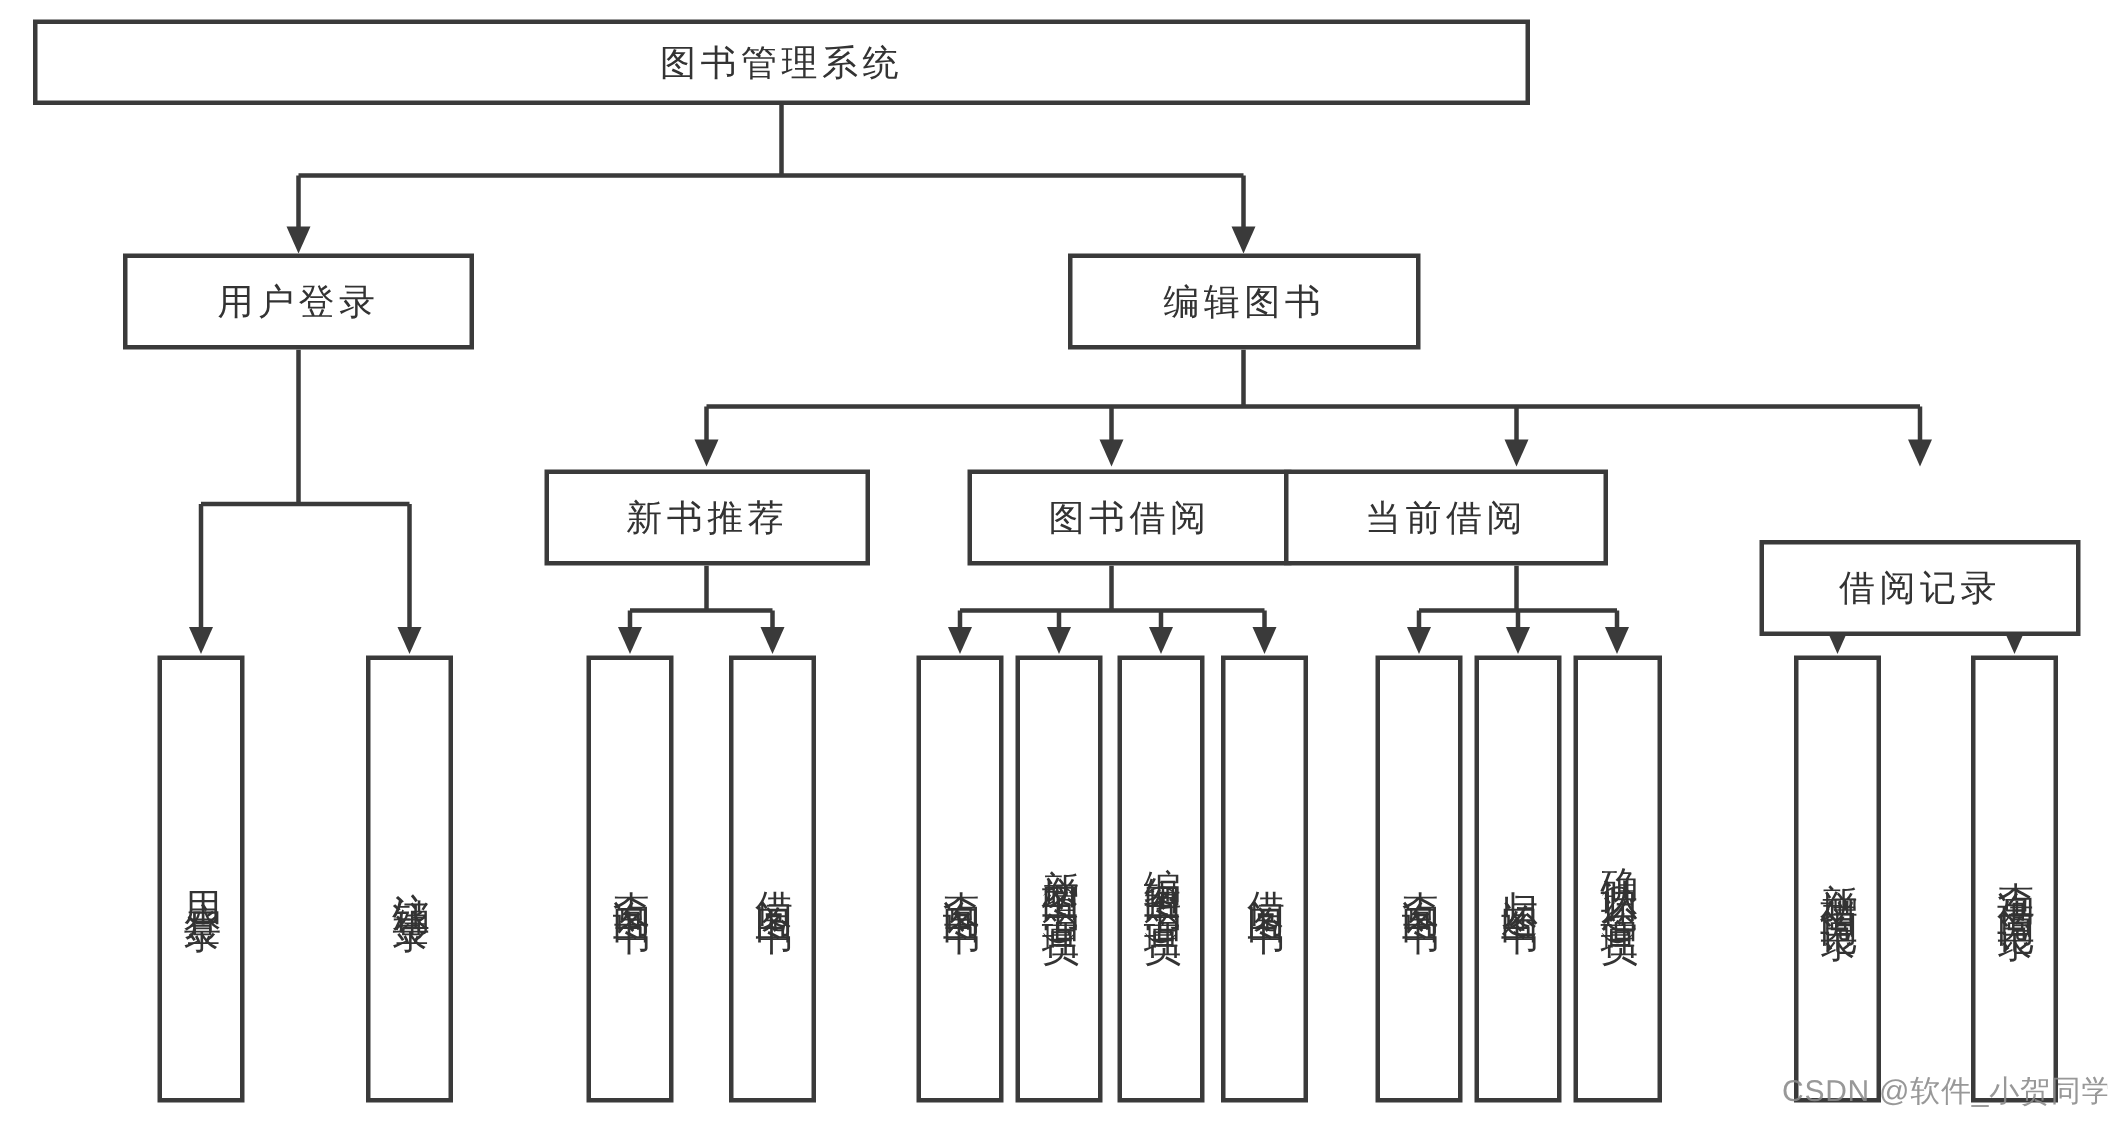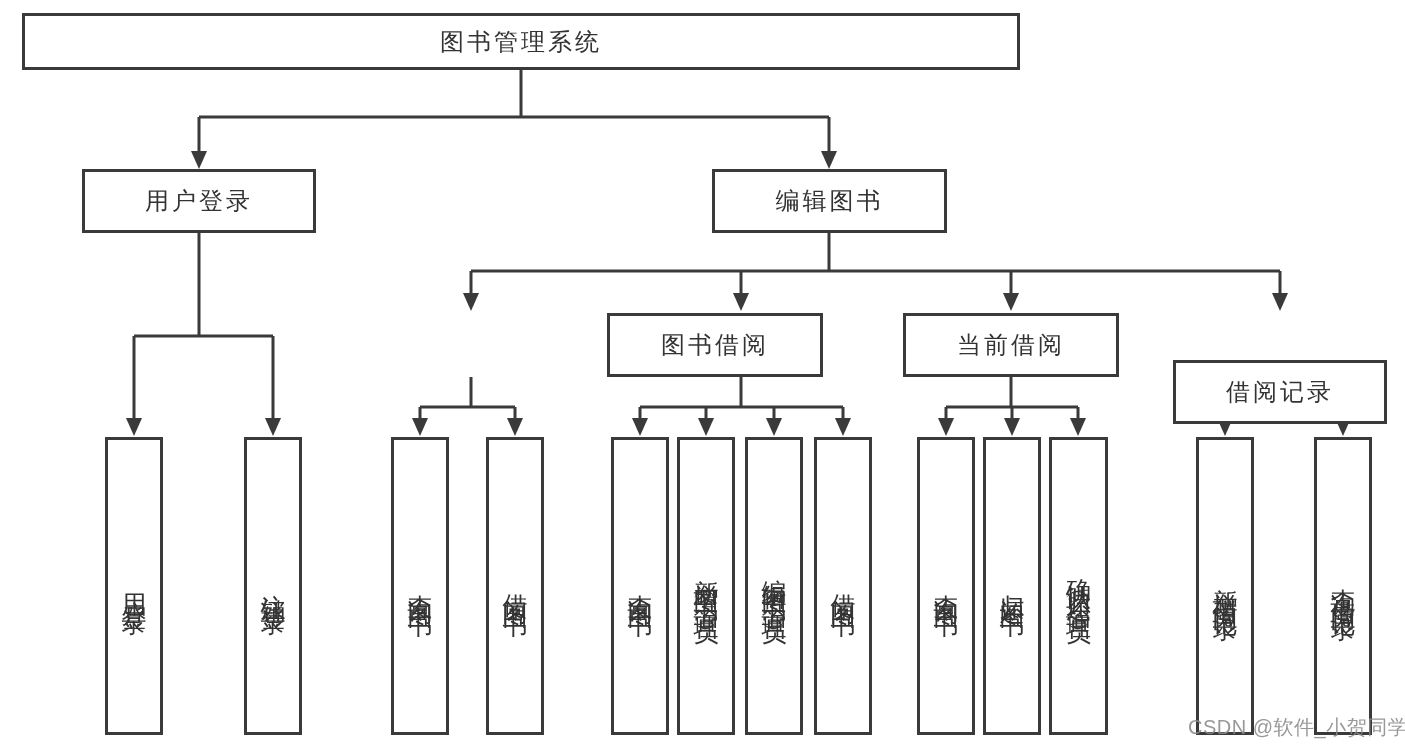--- a/index.html
+++ b/index.html
@@ -46,22 +46,22 @@
     font-size: 25px;
     letter-spacing: 6px;
     line-height: 1;
   }
   .root-box   { left: 22px;  top: 13px;  width: 998px; height: 57px; }
   .l2-box     { top: 169px; height: 64px; }
   .l2-0       { left: 82px;  width: 234px; }
   .l2-1       { left: 712px; width: 235px; }
   .l3-box     { top: 313px; height: 64px; }
   .l3-0       { left: 363px;  width: 217px; }
-  .l3-1       { left: 607px;  width: 216px; }
-  .l3-2       { left: 903px;  width: 216px; }
+  .l3-1       { left: 645px;  width: 216px; }
+  .l3-2       { left: 856px;  width: 216px; }
   .l3-3       { left: 1173px; width: 214px; margin-top: 47px; }
   .leaf       { top: 437px; height: 298px; width: 58px; }
   .leaf-0  { left: 105px; }
   .leaf-1  { left: 244px; }
   .leaf-2  { left: 391px; }
   .leaf-3  { left: 486px; }
   .leaf-4  { left: 611px; }
   .leaf-5  { left: 677px; }
   .leaf-6  { left: 745px; }
   .leaf-7  { left: 814px; }
@@ -133,20 +133,23 @@
     <span>图书管理系统</span>
   </div>
 
   <div class="box h-box l2-box l2-0">
     <span>用户登录</span>
   </div>
   <div class="box h-box l2-box l2-1">
     <span>编辑图书</span>
   </div>
 
+  <div class="box h-box l3-box l3-0">
+    <span>新书推荐</span>
+  </div>
   <div class="box h-box l3-box l3-1">
     <span>图书借阅</span>
   </div>
   <div class="box h-box l3-box l3-2">
     <span>当前借阅</span>
   </div>
   <div class="box h-box l3-box l3-3">
     <span>借阅记录</span>
   </div>
 

